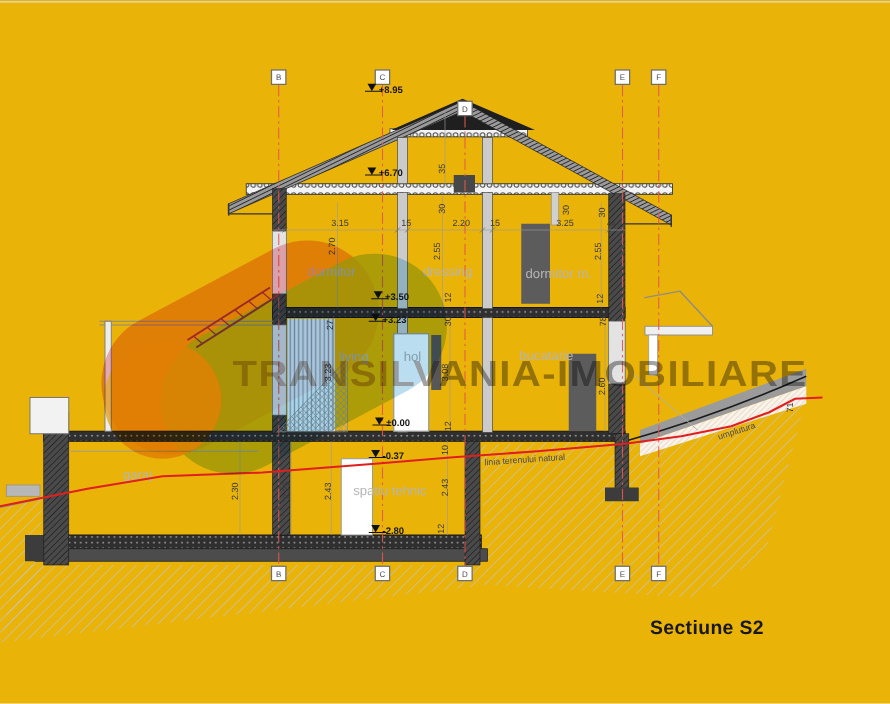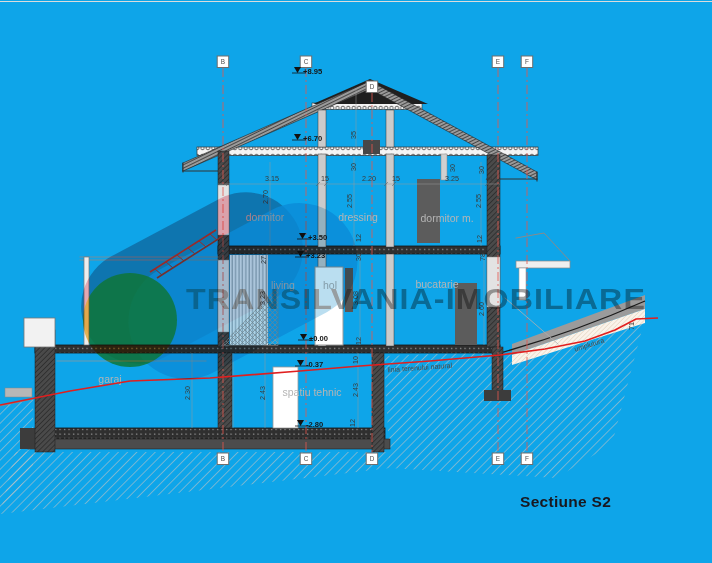--- a/index.html
+++ b/index.html
@@ -1,16 +1,16 @@
 <!DOCTYPE html>
 <html><head>
 <meta charset="utf-8">
 <style>
   html,body{margin:0;padding:0;background:#ffffff;}
-  .stage{position:relative;width:712px;height:563px;background:#0ea5e9;overflow:hidden;
+  .stage{position:relative;width:712px;height:563px;background:#eab308;overflow:hidden;
          font-family:"Liberation Sans",sans-serif;}
   svg{position:absolute;left:0;top:0;}
   text{font-family:"Liberation Sans",sans-serif;}
   .d  {font-size:7.2px; fill:#3a3a3a;}
   .room{font-size:10.5px; fill:#b5b5b5;}
   .lvl{font-size:7.6px; font-weight:bold; fill:#161616;}
   .glab{font-size:6.4px; fill:#4c4c4c;}
   .note{font-size:7px; fill:#4a4a4a;}
   .wm {font-size:29px; font-weight:bold; opacity:.82; letter-spacing:1px;}
   .sect{font-size:15.5px; font-weight:600; fill:#181820; letter-spacing:.3px;}

